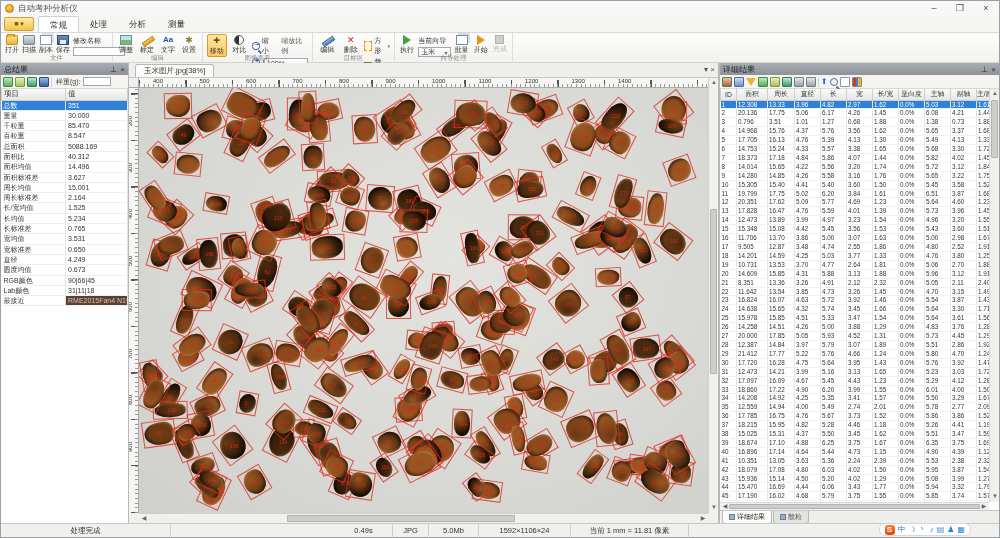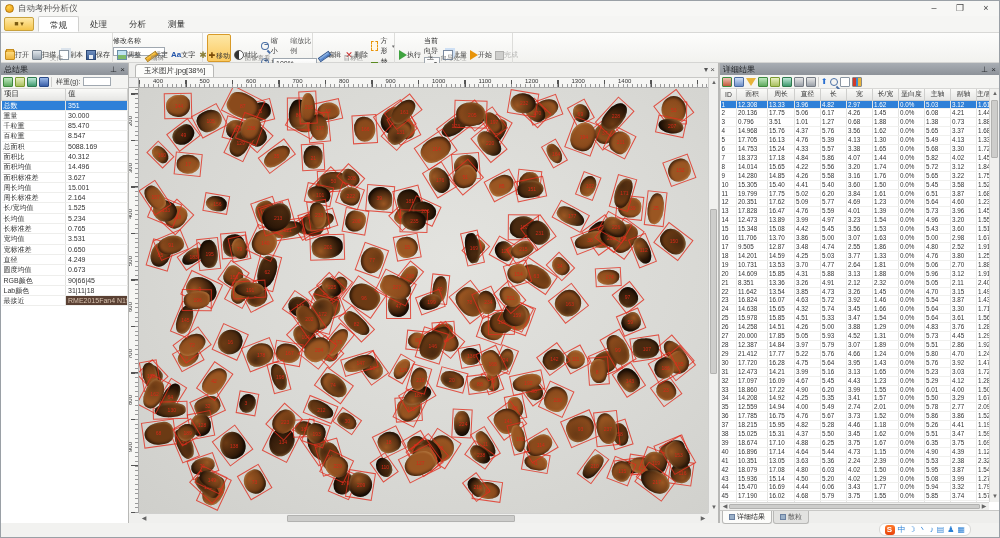--- a/index.html
+++ b/index.html
@@ -24,21 +24,21 @@
     background:linear-gradient(#ffe9a8,#f5c54a); font-size:7px; text-align:center; line-height:12px; color:#7a5a10;}
   .rtab { padding:2px 11px 2px 11px; font-size:8.5px; color:#333; height:16px; line-height:12px; }
   .rtab.active { background:#fff; border:1px solid #d0d0ce; border-bottom:1px solid #fff; border-radius:2px 2px 0 0;text-align:center; }
 
   
   .ribbon { position:absolute; left:0; top:32px; right:0; height:30px;
     background:linear-gradient(#fdfdfc,#f2f2ef); border-bottom:1px solid #d5d5d3; display:flex; }
   .rgroup { position:relative; height:30px; border-right:1px solid #ddddda; padding:1px 4px 8px 4px;
     display:flex; align-items:flex-start; gap:3px; }
   .rgroup .glabel { position:absolute; left:0; right:0; bottom:0px; text-align:center; font-size:6.5px; color:#8a8a88; }
-  .vbtn { width:24px; display:flex; flex-direction:row; align-items:center; gap:0px; padding-top:16px;}
+  .vbtn { width:24px; display:flex; flex-direction:column; align-items:center; gap:0px; padding-top:1px;}
   .vbtn .cap { font-size:7px; color:#333; white-space:nowrap; }
   .vbtn.dis .cap { color:#b5b5b3; }
   .ic { width:12px; height:10px; position:relative; display:block; }
   .ic-folder { background:linear-gradient(#ffe08a,#efb53c); border:1px solid #c48d20; border-radius:1px; }
   .ic-folder:before { content:""; position:absolute; left:0; top:-2px; width:6px; height:2px; background:#efb53c; border:1px solid #c48d20; border-bottom:none;}
   .ic-scan { background:linear-gradient(#dfe5ea,#9aa6b2); border:1px solid #76828e; border-radius:1px;}
   .ic-copy { background:#fff; border:1px solid #8a96a2; box-shadow:2px -2px 0 -0px #dce4ec; }
   .ic-save { background:linear-gradient(#6f8fc0,#3a5b94); border:1px solid #2c4874; }
   .ic-save:before{content:"";position:absolute;left:2px;top:4px;right:2px;bottom:0;background:#e8edf4;}
   .ic-adjust { background:linear-gradient(#bfe2f2 50%,#7fba6a 50%); border:1px solid #6a8fa6;}
@@ -1840,20 +1840,30 @@
           <span class="sq"></span>
           <span>详细结果</span>
         </div>
         <div class="rp-tab">
           <span class="sq"></span>
           <span>散粒</span>
         </div>
       </div>
   </div>
 
+  <div class="statusbar">
+    <div class="scell" style="width:170px">处理完成</div>
+    <div class="scell" style="flex:1;border-right:none"></div>
+    <div class="scell" style="width:58px">0.49s</div>
+    <div class="scell" style="width:36px">JPG</div>
+    <div class="scell" style="width:50px">5.0Mb</div>
+    <div class="scell" style="width:92px">1592×1106×24</div>
+    <div class="scell" style="width:118px">当前 1 mm = 11.81 像素</div>
+    <div style="width:310px"></div>
+  </div>
 
   <div class="ime">
     <span class="slogo">S</span>
     <span style="display:flex;gap:3px">
         <span class="ii">中</span>
         <span class="ii">☽</span>
         <span class="ii">丶</span>
         <span class="ii">♪</span>
         <span class="ii">▤</span>
         <span class="ii">♟</span>

